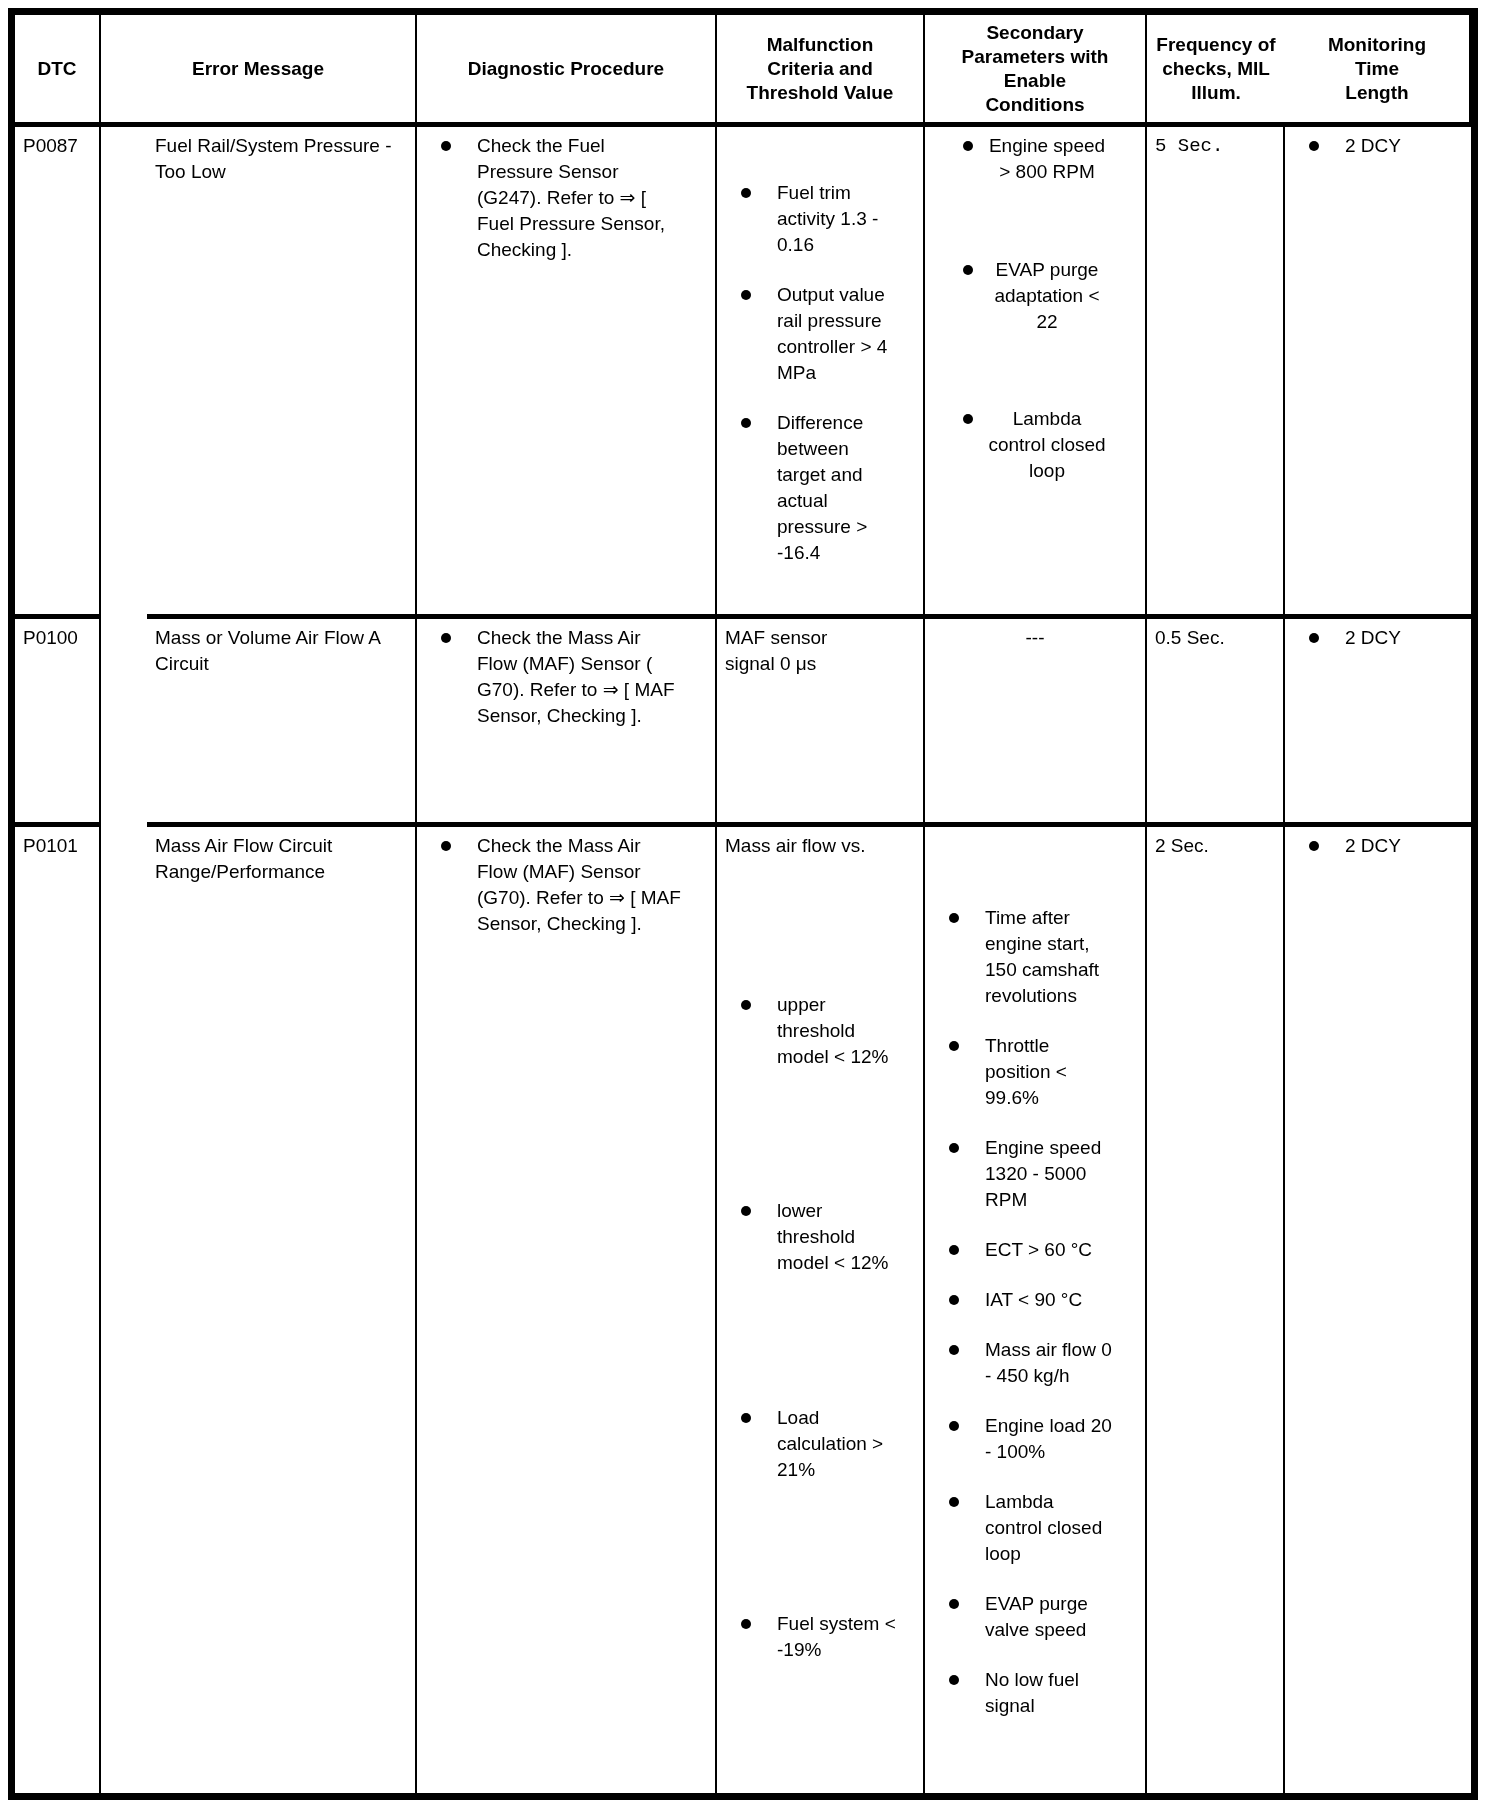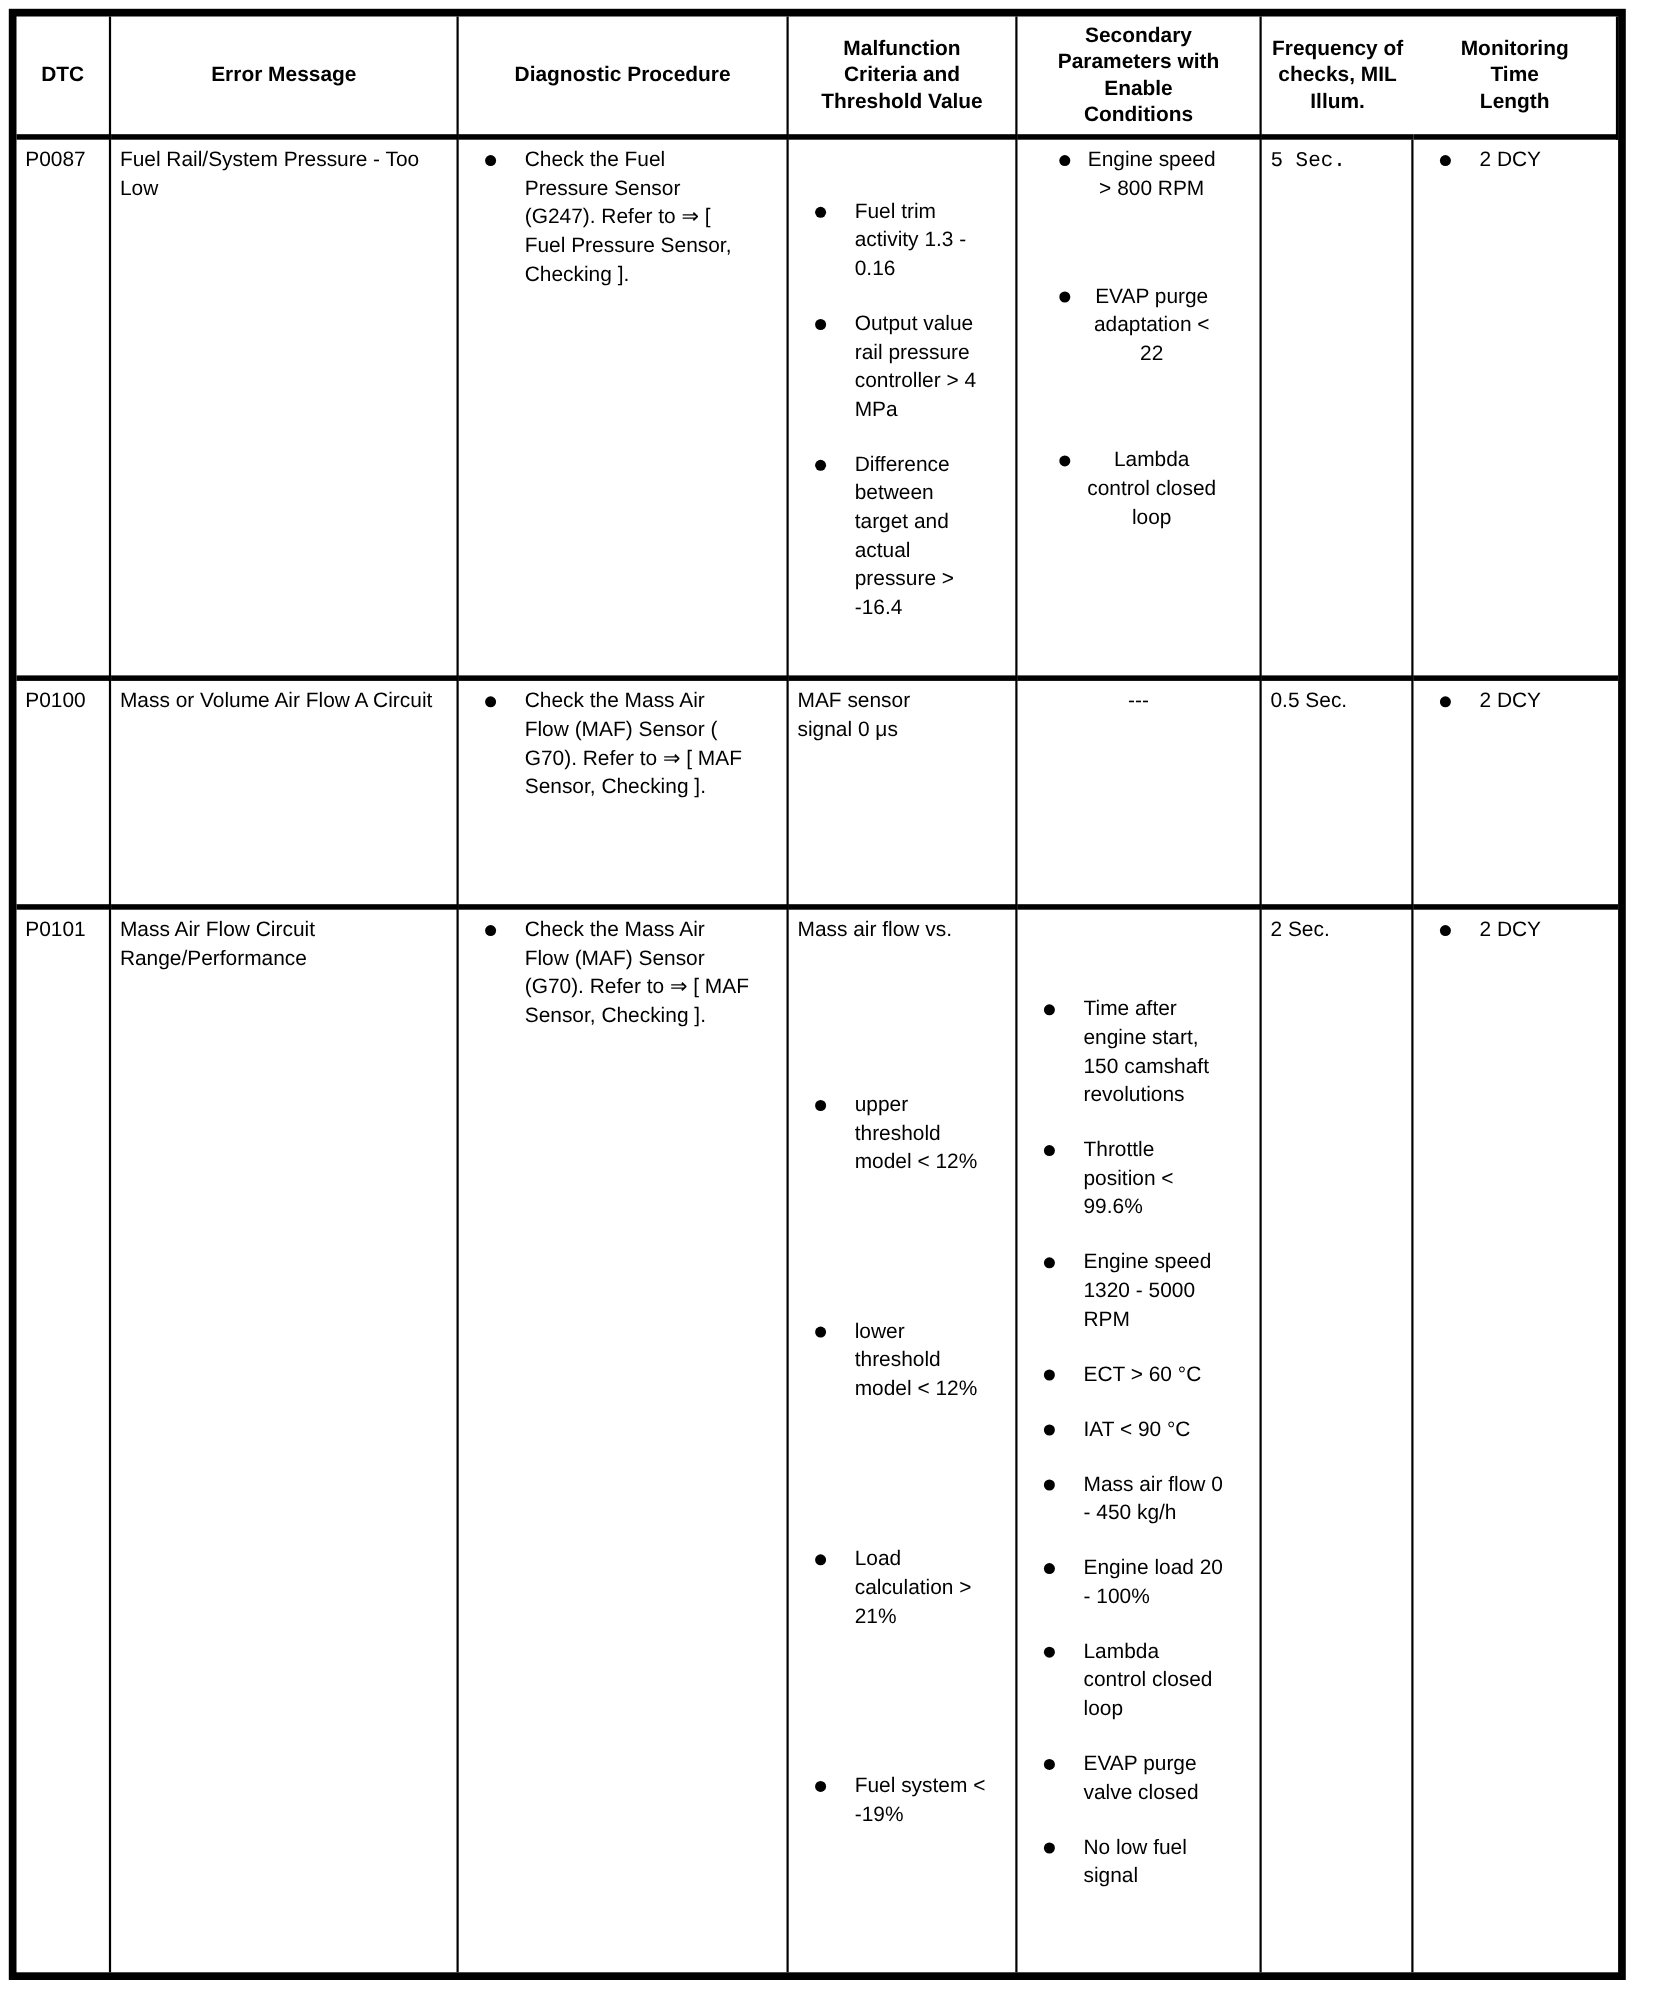--- a/index.html
+++ b/index.html
@@ -38,21 +38,21 @@
   .diag .litext{padding-right:22px;}
   .malf .litext{padding-right:18px;}
   .sec  .litext{padding-right:24px;}
   .freq .litext{padding-right:0;}
   
   .li.center{justify-content:center;}
   .li.center .dot{margin-left:0;}
   .li.center .litext{margin-left:14px;padding-right:0;max-width:120px;text-align:center;}
   .intro{margin-bottom:28px;}
   .center-text{text-align:center;}
-  .errcell{padding-right:15px;}
+  .errcell{padding-right:15px;margin-left:46px;}
   .malf2{padding-right:45px;}
   
   .vtop{justify-content:center;padding-top:10px;}
   .b40{padding-bottom:40px;}
   .b85{padding-bottom:35px;font-family:Liberation Mono, monospace;}
   .b110{padding-bottom:110px;}
   .b130{padding-bottom:130px;}
   .b150{padding-bottom:150px;}
   .b240{}
 </style>
@@ -215,21 +215,21 @@
     <div class="li">
         <span class="dot"></span>
         <span class="litext">Engine load 20 - 100%</span>
       </div>
     <div class="li">
         <span class="dot"></span>
         <span class="litext">Lambda control closed loop</span>
       </div>
     <div class="li">
         <span class="dot"></span>
-        <span class="litext">EVAP purge valve closed</span>
+        <span class="litext">EVAP purge valve speed</span>
       </div>
     <div class="li">
         <span class="dot"></span>
         <span class="litext">No low fuel signal</span>
       </div>
   </div>
   <div class="cell rend">
       <span>2 Sec.</span>
     </div>
   <div class="cell freq cend rend b40">

